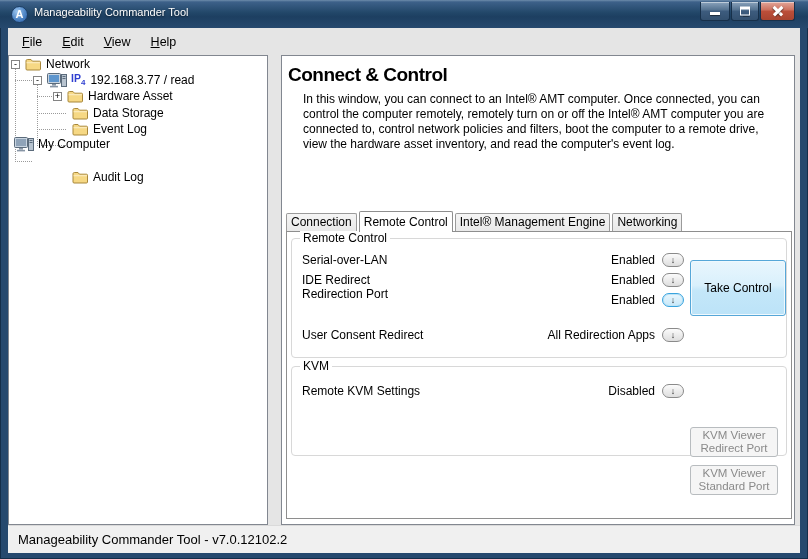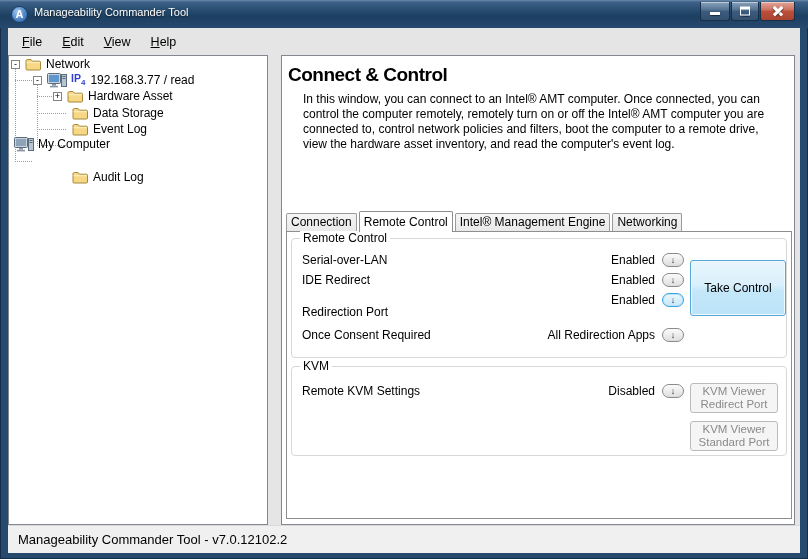--- a/index.html
+++ b/index.html
@@ -64,21 +64,21 @@
   .row-value{position:absolute;right:131px;font-size:12px;color:#000;text-align:right;}
   .dd-btn{position:absolute;left:370px;width:22px;height:14px;border:1px solid #8A8A8A;border-radius:7px;
     background:linear-gradient(180deg,#FBFBFB,#DEDEDE);font-size:9px;line-height:12px;text-align:center;color:#222;cursor:default;}
   .dd-btn.hl{border:1px solid #38A3DE;background:linear-gradient(180deg,#E9F6FD,#C7E8F9);box-shadow:0 0 0 1px #BEE4F6 inset;}
 
   .btn-take{position:absolute;left:398px;top:21px;width:96px;height:56px;border:1px solid #56A7D8;border-radius:3px;
     background:linear-gradient(180deg,#E9F6FD 0%,#D9F0FC 45%,#C4E7F9 55%,#BCE3F8 100%);
     box-shadow:inset 0 0 0 1px #EFF9FE;font-size:12px;color:#000;display:flex;align-items:center;justify-content:center;cursor:default;}
   .btn-disabled{position:absolute;left:398px;width:88px;height:30px;border:1px solid #B8BCBF;border-radius:3px;
     background:#F5F5F5;color:#8A8A8A;font-size:11.5px;line-height:13px;text-align:center;
-    display:flex;align-items:center;justify-content:center;white-space:pre-line;cursor:default;}
+    display:flex;align-items:center;justify-content:center;white-space:pre-line;cursor:default;margin-top:44px;}
 
   
   .statusbar{position:absolute;left:0;top:497px;width:792px;height:28px;background:#F0F0F0;border-top:1px solid #DADADA;
     display:flex;align-items:center;padding-left:10px;font-size:13px;color:#000;}
 </style>
 </head>
 <body>
 
 <div class="window">
 
@@ -206,25 +206,25 @@
           <span class="gb-label">Remote Control</span>
 
           <span class="row-label" style="top:14px;">Serial-over-LAN</span>
           <span class="row-value" style="top:14px;">Enabled</span>
           <div class="dd-btn" style="top:14px;"><span>↓</span></div>
 
           <span class="row-label" style="top:34px;">IDE Redirect</span>
           <span class="row-value" style="top:34px;">Enabled</span>
           <div class="dd-btn" style="top:34px;"><span>↓</span></div>
 
-          <span class="row-label" style="top:66px;text-align:center;">Redirection Port</span>
+          <span class="row-label" style="top:48px;text-align:center;">Redirection Port</span>
           <span class="row-value" style="top:54px;">Enabled</span>
           <div class="dd-btn hl" style="top:54px;"><span>↓</span></div>
 
-          <span class="row-label" style="top:89px;">Once Consent Required</span>
+          <span class="row-label" style="top:89px;">User Consent Redirect</span>
           <span class="row-value" style="top:89px;">All Redirection Apps</span>
           <div class="dd-btn" style="top:89px;"><span>↓</span></div>
 
           <div class="btn-take">Take Control</div>
         </div>
 
         <div class="groupbox" id="group-kvm">
           <span class="gb-label">KVM</span>
 
           <span class="row-label" style="top:17px;">Remote KVM Settings</span>

